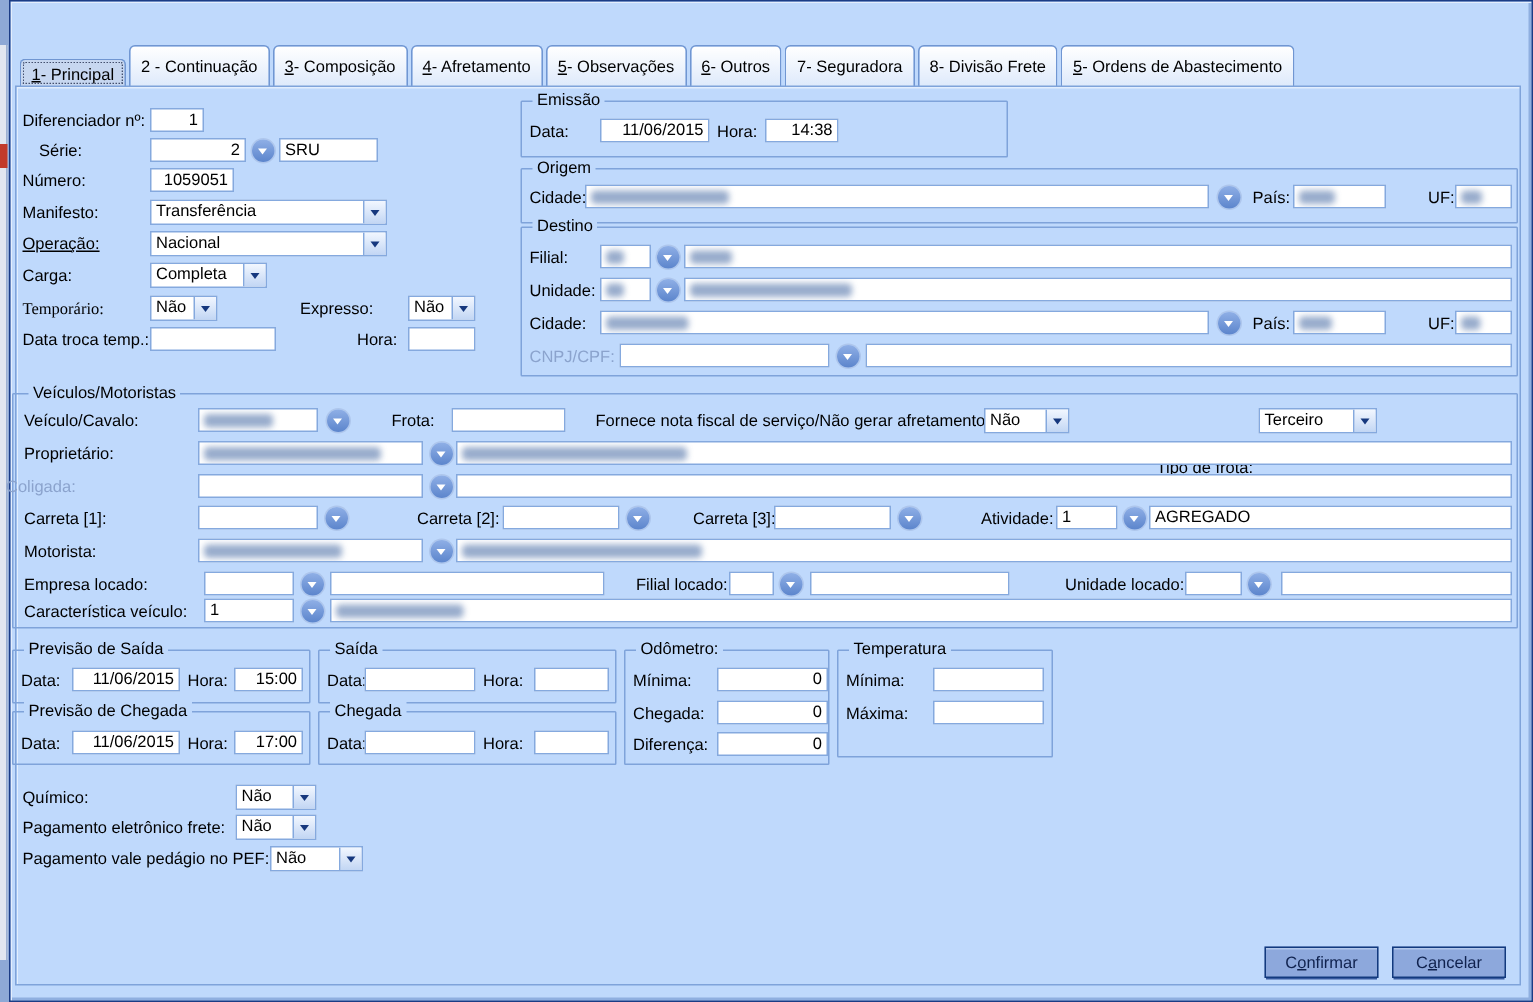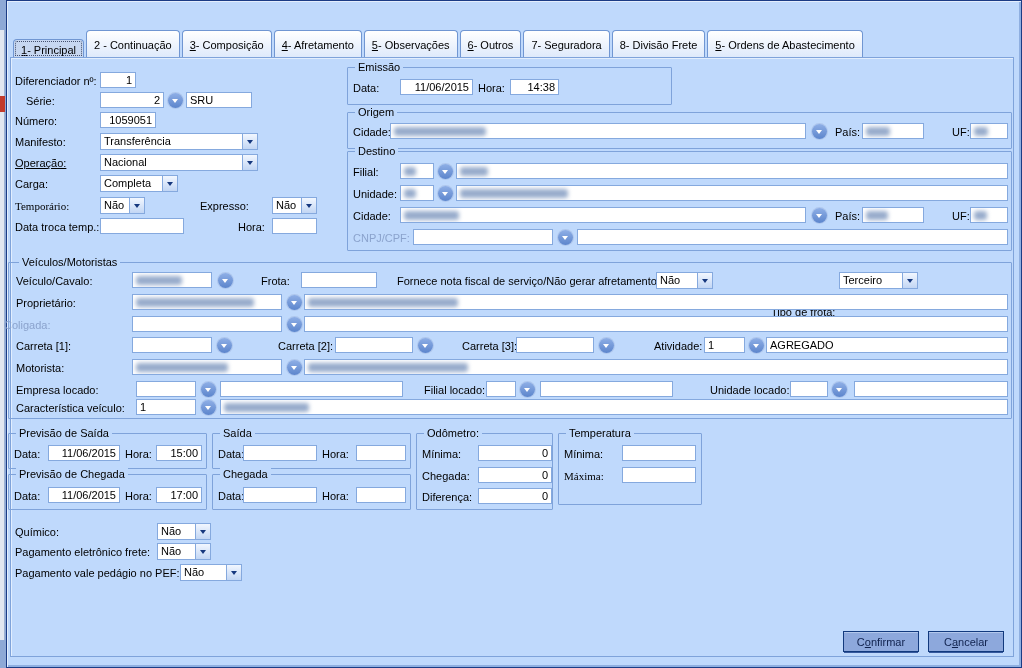--- a/index.html
+++ b/index.html
@@ -343,21 +343,21 @@
   <div class="lbl" style="left:422px;top:470px;">Chegada:</div>
   <div class="inp r" style="left:478px;top:467px;width:74px;">0</div>
   <div class="lbl" style="left:422px;top:491px;">Diferença:</div>
   <div class="inp r" style="left:478px;top:488px;width:74px;">0</div>
 
   <div class="grp" style="left:558px;top:433px;width:144px;height:72px;">
     <span class="leg">Temperatura</span>
   </div>
   <div class="lbl" style="left:564px;top:448px;">Mínima:</div>
   <div class="inp" style="left:622px;top:445px;width:74px;"></div>
-  <div class="lbl" style="left:564px;top:470px;font-family:Liberation Serif, serif;">Máxima:</div>
+  <div class="lbl" style="left:564px;top:470px;">Máxima:</div>
   <div class="inp" style="left:622px;top:467px;width:74px;"></div>
 
   <div class="lbl" style="left:15px;top:526px;">Químico:</div>
   <div class="combo" style="left:157px;top:523px;width:54px;">
       <span class="txt">Não</span>
       <span class="arr"></span>
     </div>
 
   <div class="lbl" style="left:15px;top:546px;">Pagamento eletrônico frete:</div>
   <div class="combo" style="left:157px;top:543px;width:54px;">

